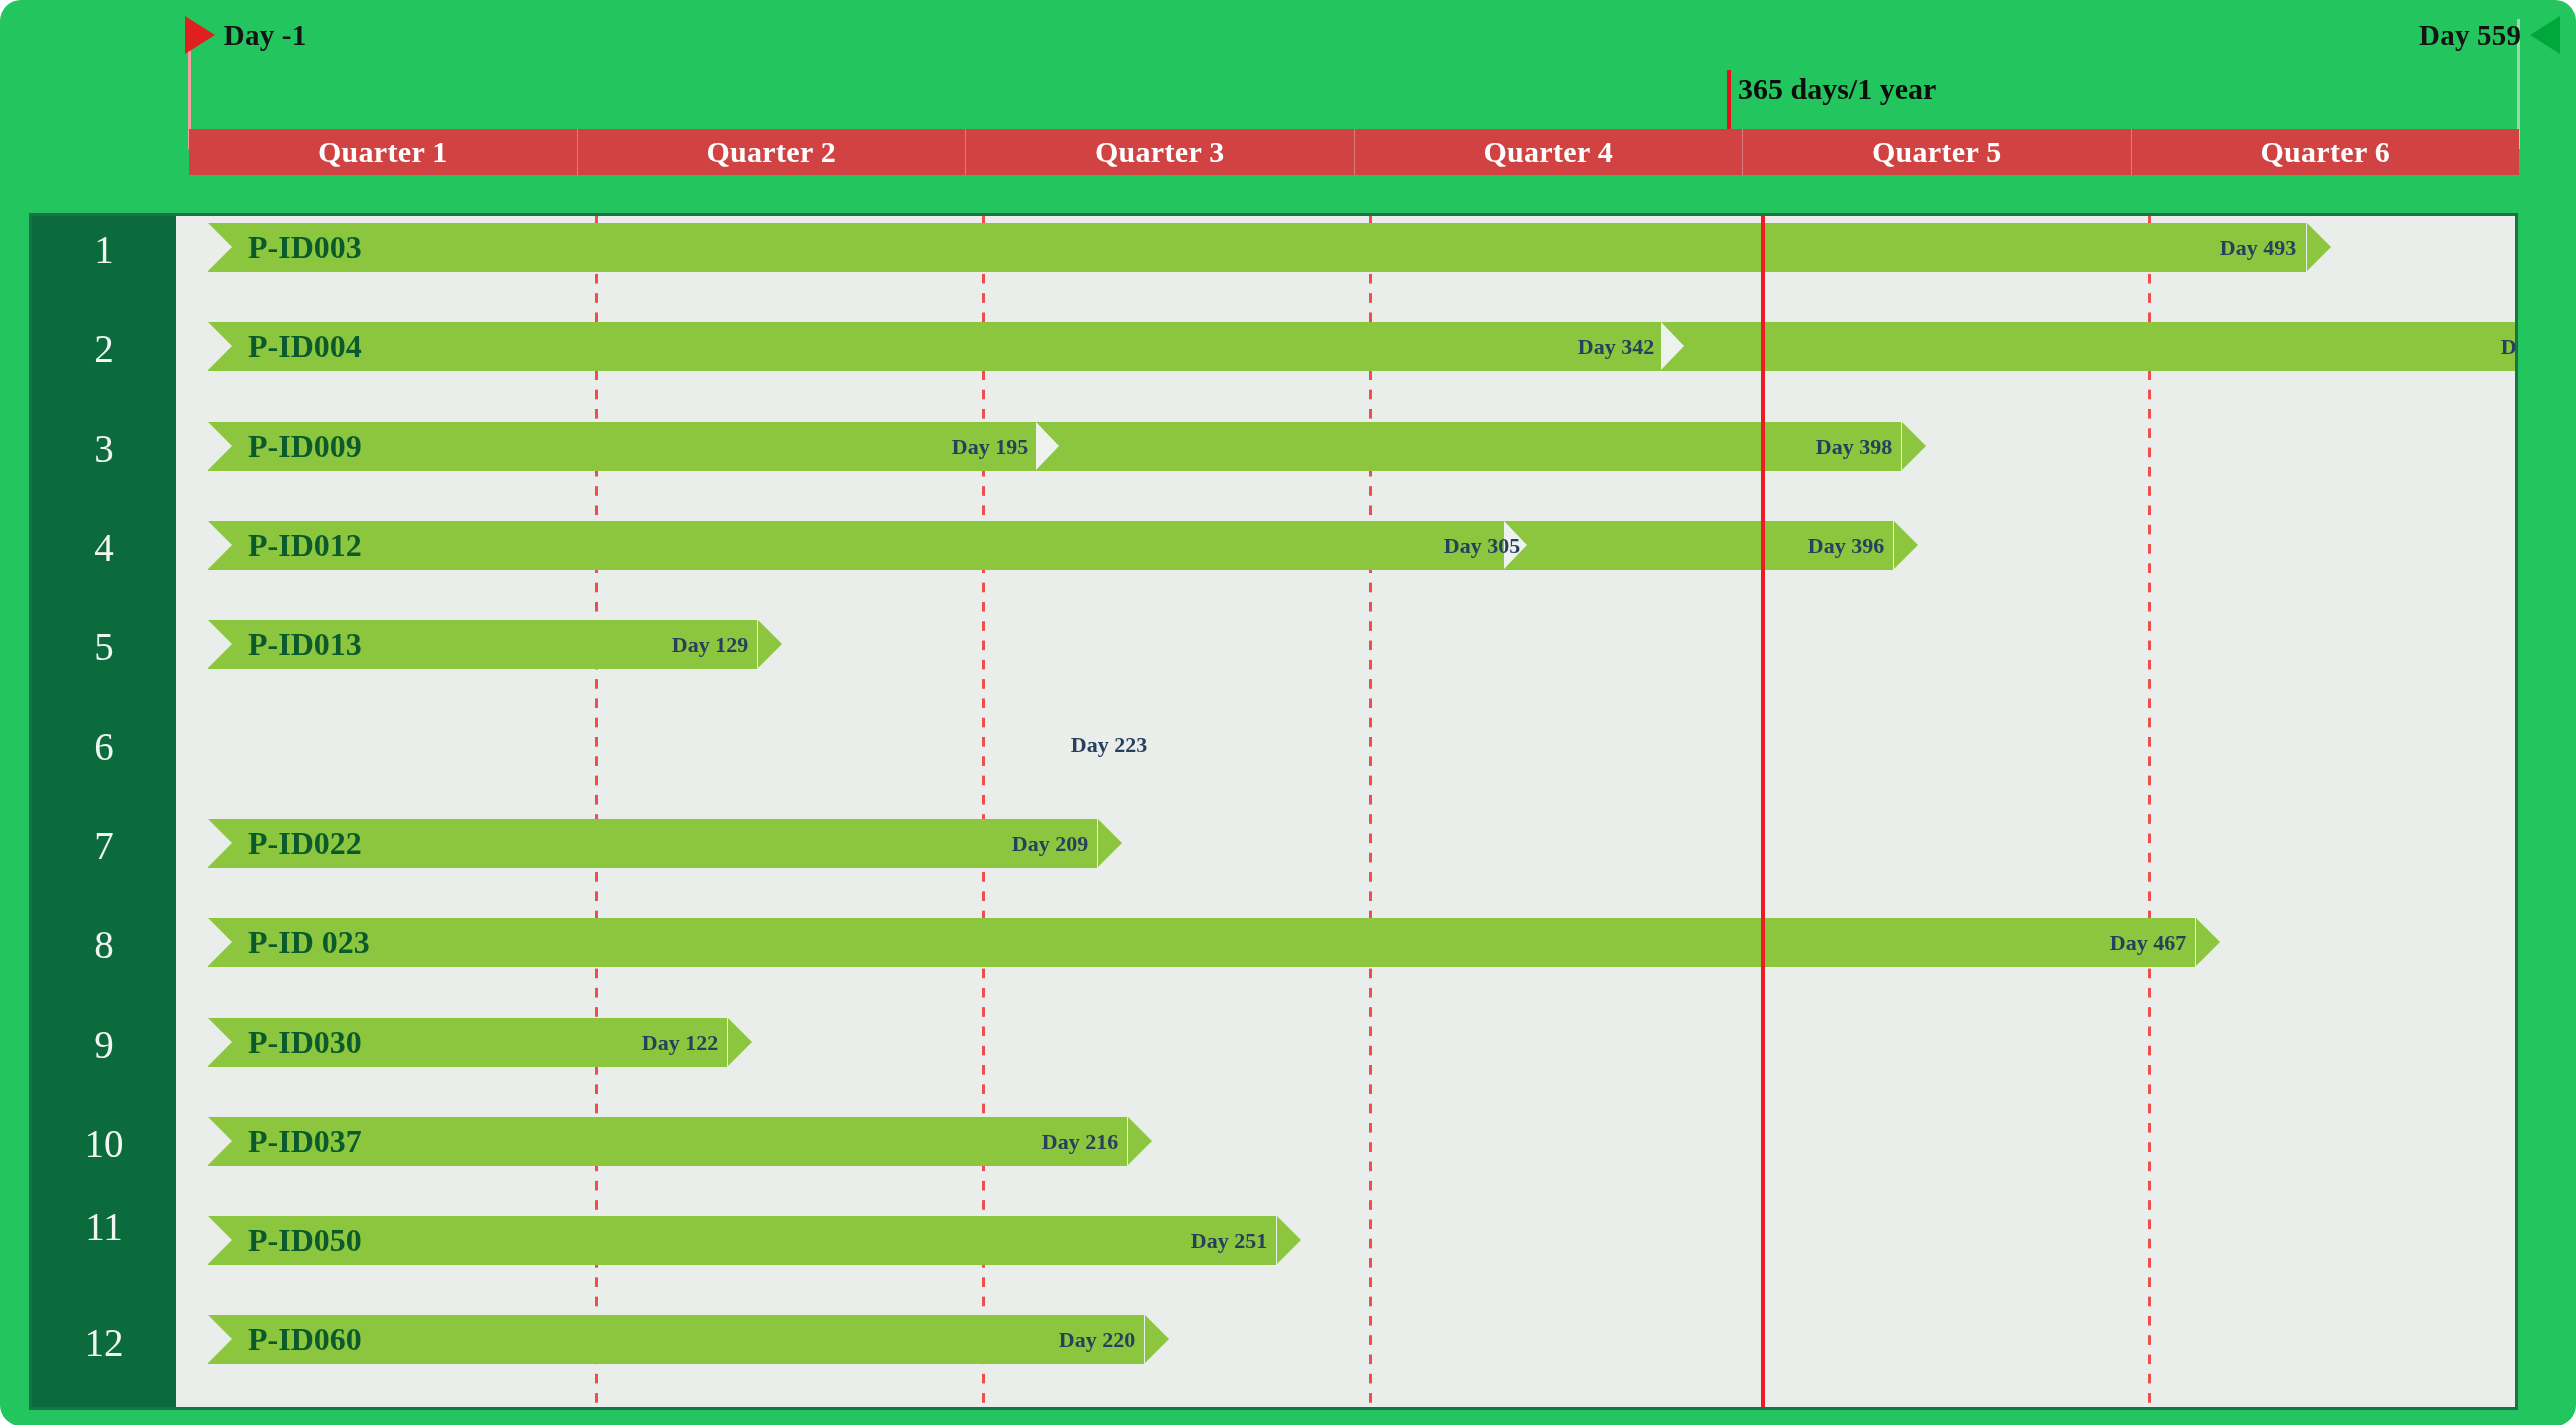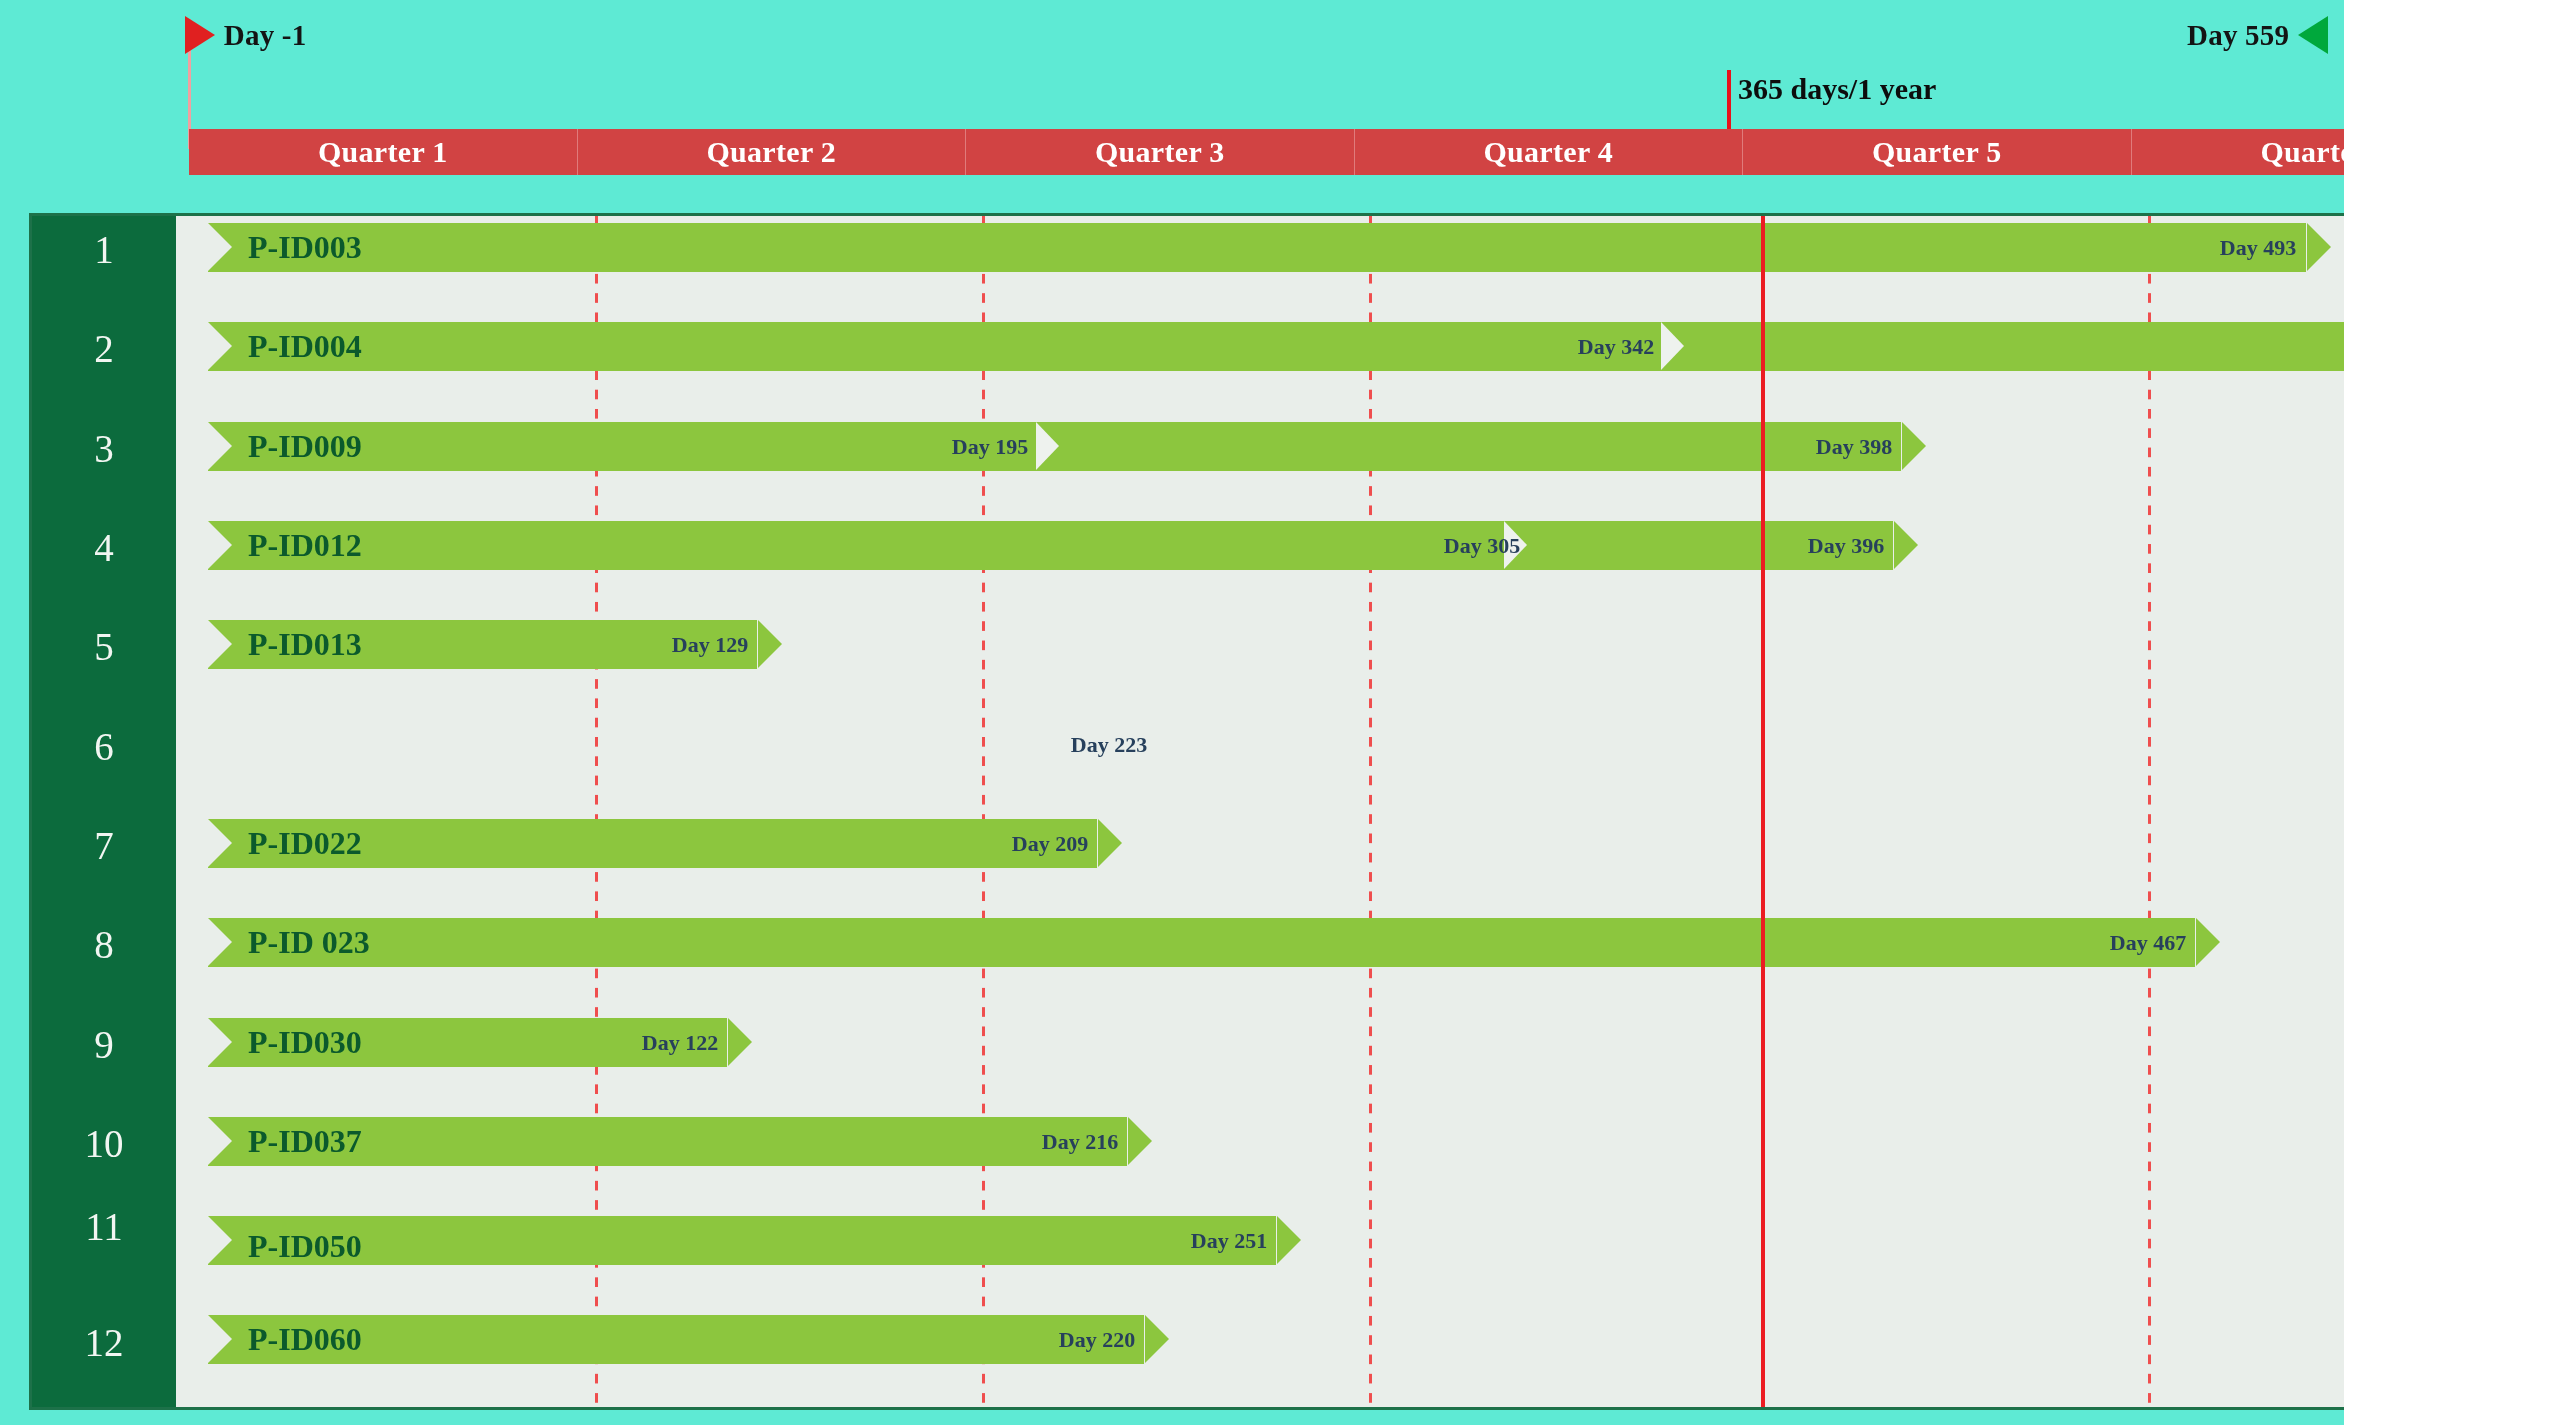--- a/index.html
+++ b/index.html
@@ -6,24 +6,25 @@
     margin: 0;
     padding: 0;
     background: #ffffff;
   }
   body {
     font-family: "Liberation Serif", "DejaVu Serif", serif;
   }
 
   #gantt-root {
     position: relative;
-    width: 2344px;
+    width: 2576px;
     height: 1426px;
-    background: #5eead4;
+    background: #22c55e;
     overflow: hidden;
+    border-radius: 21px;
   }
 
   
   .marker-flag {
     position: absolute;
     top: 16px;
     display: flex;
     align-items: center;
     gap: 8.8px;
     white-space: nowrap;
@@ -330,21 +331,21 @@
           </div>
           <div class="day-tag" style="left: 551px;">Day 122</div>
         </div>
         <div class="bar-row" style="top: 901px; height: 49px;">
           <div class="bar" style="left: 32px; width: 919px;">
             <span class="bar-label">P-ID037</span>
           </div>
           <div class="day-tag" style="left: 951px;">Day 216</div>
         </div>
         <div class="bar-row" style="top: 1000px; height: 49px;">
-          <div class="bar" style="left: 32px; width: 1068px; align-items: flex-end;">
+          <div class="bar" style="left: 32px; width: 1068px;">
             <span class="bar-label">P-ID050</span>
           </div>
           <div class="day-tag" style="left: 1100px;">Day 251</div>
         </div>
         <div class="bar-row" style="top: 1099px; height: 49px;">
           <div class="bar" style="left: 32px; width: 936px;">
             <span class="bar-label">P-ID060</span>
           </div>
           <div class="day-tag" style="left: 968px;">Day 220</div>
         </div>

